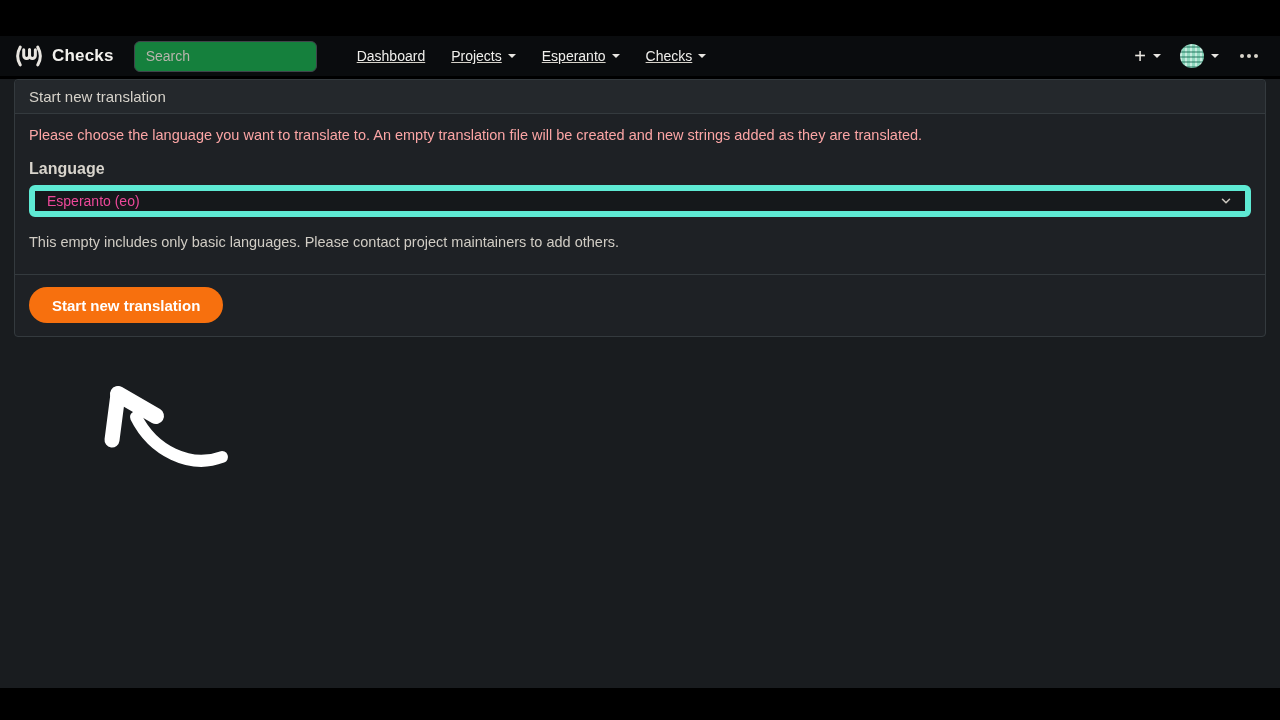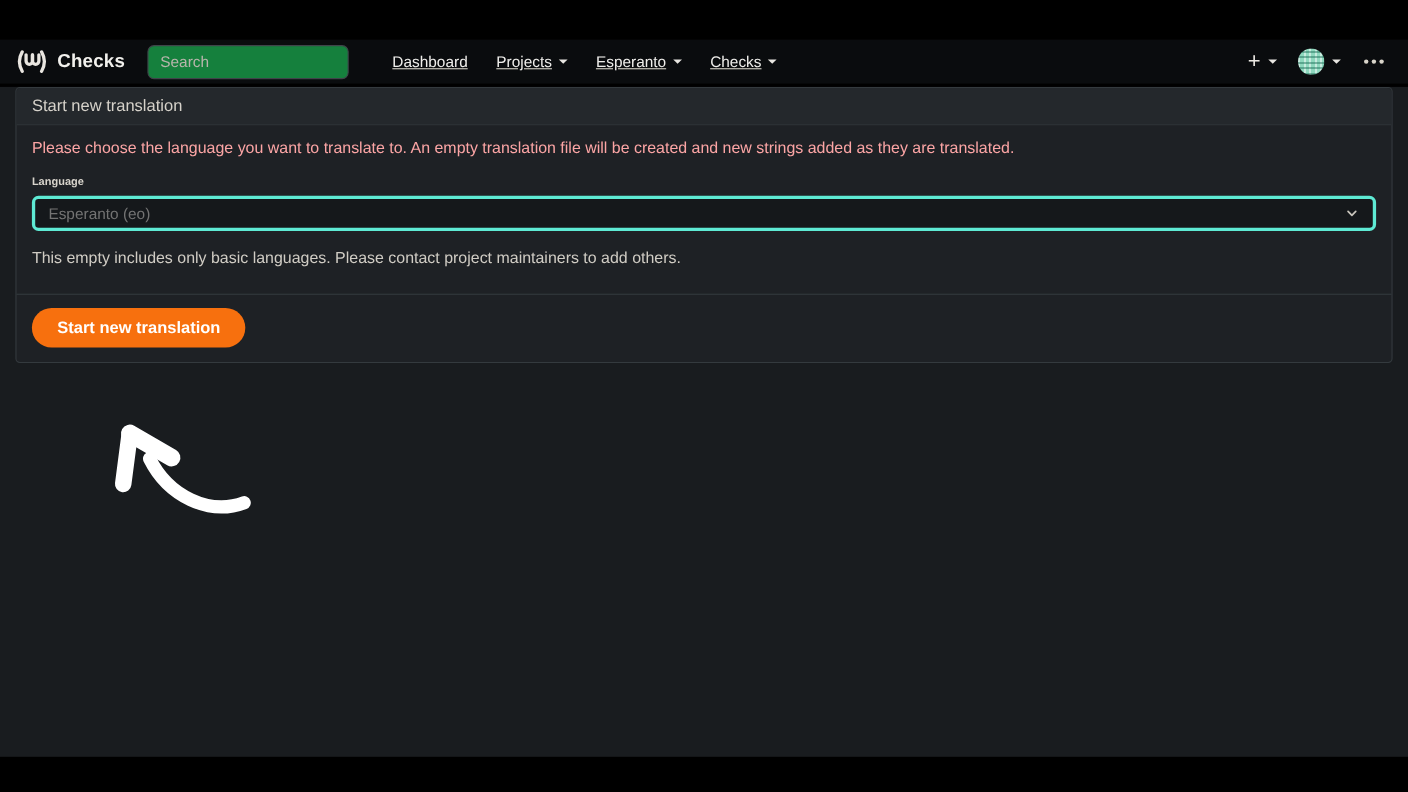--- a/index.html
+++ b/index.html
@@ -83,29 +83,29 @@
   .panel-heading {
     background:#24282c;
     border-bottom:1px solid #343a3e;
     border-radius:4px 4px 0 0;
     padding:8px 14px;
     font-size:15px;
     color:#d6d2ca;
   }
   .panel-body { padding:13px 14px 24px; font-size:14.5px; }
   .panel-desc { color:#fca5a5; margin-bottom:17px; }
-  .field-label { font-weight:bold; font-size:10px; color:#d8d4cc; margin-bottom:7px; }
+  .field-label { font-weight:bold; font-size:16px; color:#d8d4cc; margin-bottom:7px; }
   .select {
     height:32px;
     background:#15181b;
-    border:3px solid #5eead4;
+    border:6px solid #5eead4;
     border-radius:6px;
     display:flex; align-items:center; justify-content:space-between;
     padding:0 12px;
-    color:#737373; font-size:14px;
+    color:#ec4899; font-size:14px;
     cursor:pointer;
   }
   .note { margin-top:17px; color:#d0ccc4; }
   .panel-footer {
     border-top:1px solid #343a3e;
     padding:12px 14px 13px;
   }
   .btn-primary {
     background:#f7700e;
     color:#fff;

